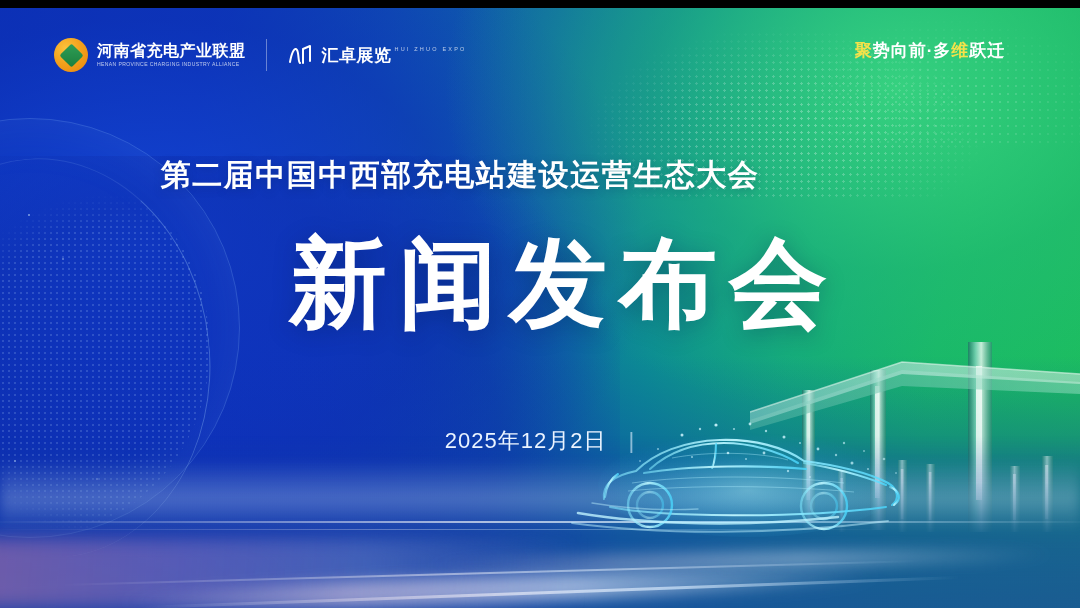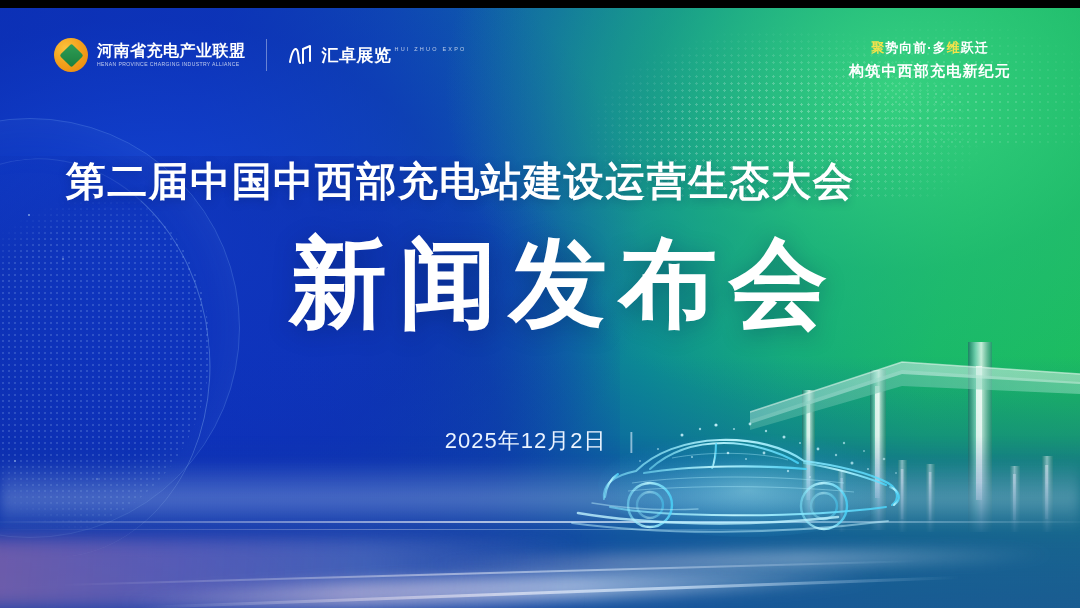--- a/index.html
+++ b/index.html
@@ -132,29 +132,29 @@
   .alliance-cn{ color:#fff; font-size:16px; font-weight:bold; letter-spacing:.5px; line-height:1; white-space:nowrap;}
   .alliance-en{ color:rgba(255,255,255,.72); font-size:5px; letter-spacing:.35px; line-height:1; white-space:nowrap;
                 transform:scaleX(1.02); transform-origin:left center;}
   .divider{ width:1px; height:32px; background:rgba(255,255,255,.38); margin:0 4px; }
   .expo{ display:flex; align-items:center; gap:7px; }
   .expo-txt{ display:flex; gap:3px; }
   .expo-cn{ color:#fff; font-size:17px; font-weight:bold; letter-spacing:.5px; line-height:1; white-space:nowrap;}
   .expo-en{ color:rgba(255,255,255,.7); font-size:5.5px; letter-spacing:2.2px; line-height:1; white-space:nowrap;}
 
   .slogan{ position:absolute; right:50px; top:32px; text-align:center; width:200px; }
-  .slogan-1{ font-size:13px; font-weight:bold; line-height:1.25; white-space:nowrap; color:#fff; letter-spacing:1px;}
+  .slogan-1{ font-size:17px; font-weight:bold; line-height:1.25; white-space:nowrap; color:#fff; letter-spacing:1px;}
   .slogan-1 .hl{ color:#F4E24A; }
   .slogan-2{ font-size:15px; font-weight:bold; color:#fff; letter-spacing:1.2px; line-height:1.5; margin-top:4px; white-space:nowrap;}
 
   
   .title-wrap{ position:absolute; left:0; top:0; width:1080px; text-align:center; }
   .subtitle{
     position:absolute; left:0; width:920px; top:150px;
-    color:#fff; font-size:40px; font-weight:bold;
+    color:#fff; font-size:30px; font-weight:bold;
     letter-spacing:1.5px; line-height:1.15; white-space:nowrap;
     text-shadow:0 2px 10px rgba(0,30,90,.30);
   }
   .headline{
     position:absolute; left:0; width:1080px; top:218px;
     color:#fff; font-size:98px; font-weight:bold;
     letter-spacing:12px; line-height:1.18; white-space:nowrap;
     text-indent:12px;
     text-shadow:0 4px 22px rgba(0,25,80,.35);
     padding-left:36px;
@@ -369,21 +369,20 @@
         </svg>
         <div class="expo-txt">
           <div class="expo-cn">汇卓展览</div>
           <div class="expo-en">HUI  ZHUO  EXPO</div>
         </div>
       </div>
     </div>
 
     <div class="slogan">
       <div class="slogan-1"><span class="hl">聚</span><span>势向前·多</span><span class="hl">维</span><span>跃迁</span></div>
-      <div class="slogan-2">构筑中西部充电新纪元</div>
     </div>
   </div>
 
   <div class="title-wrap">
     <div class="subtitle">第二届中国中西部充电站建设运营生态大会</div>
     <div class="headline">新闻发布会</div>
     <div class="dateline">
       <span>2025年12月2日</span>
       <span class="bar">|</span>
     </div>

